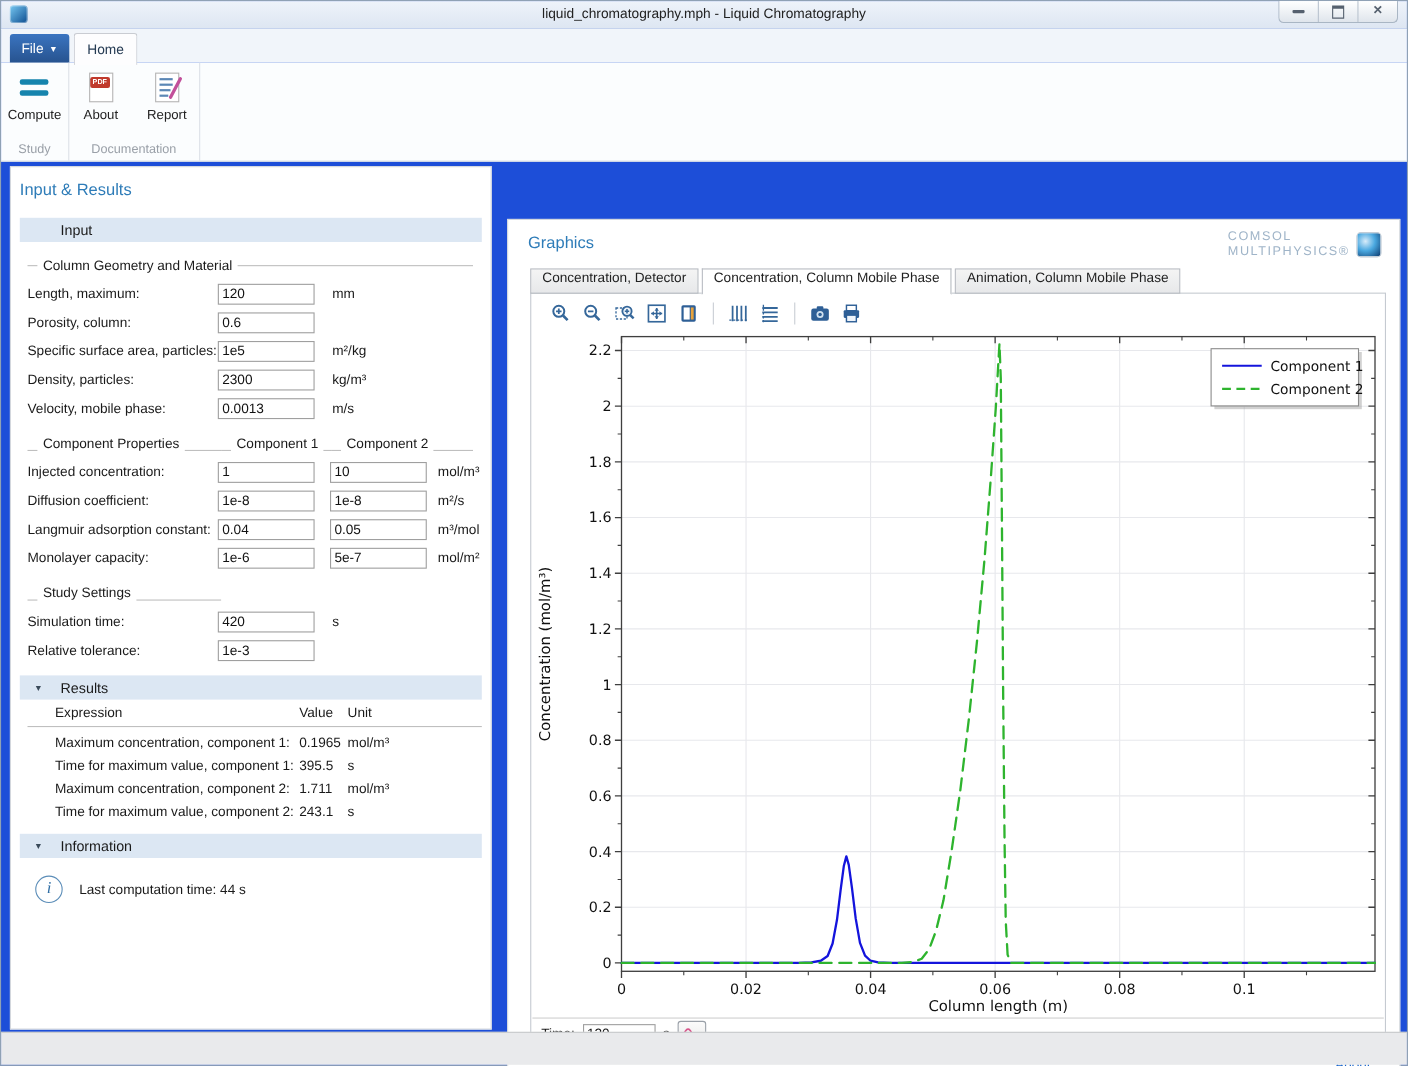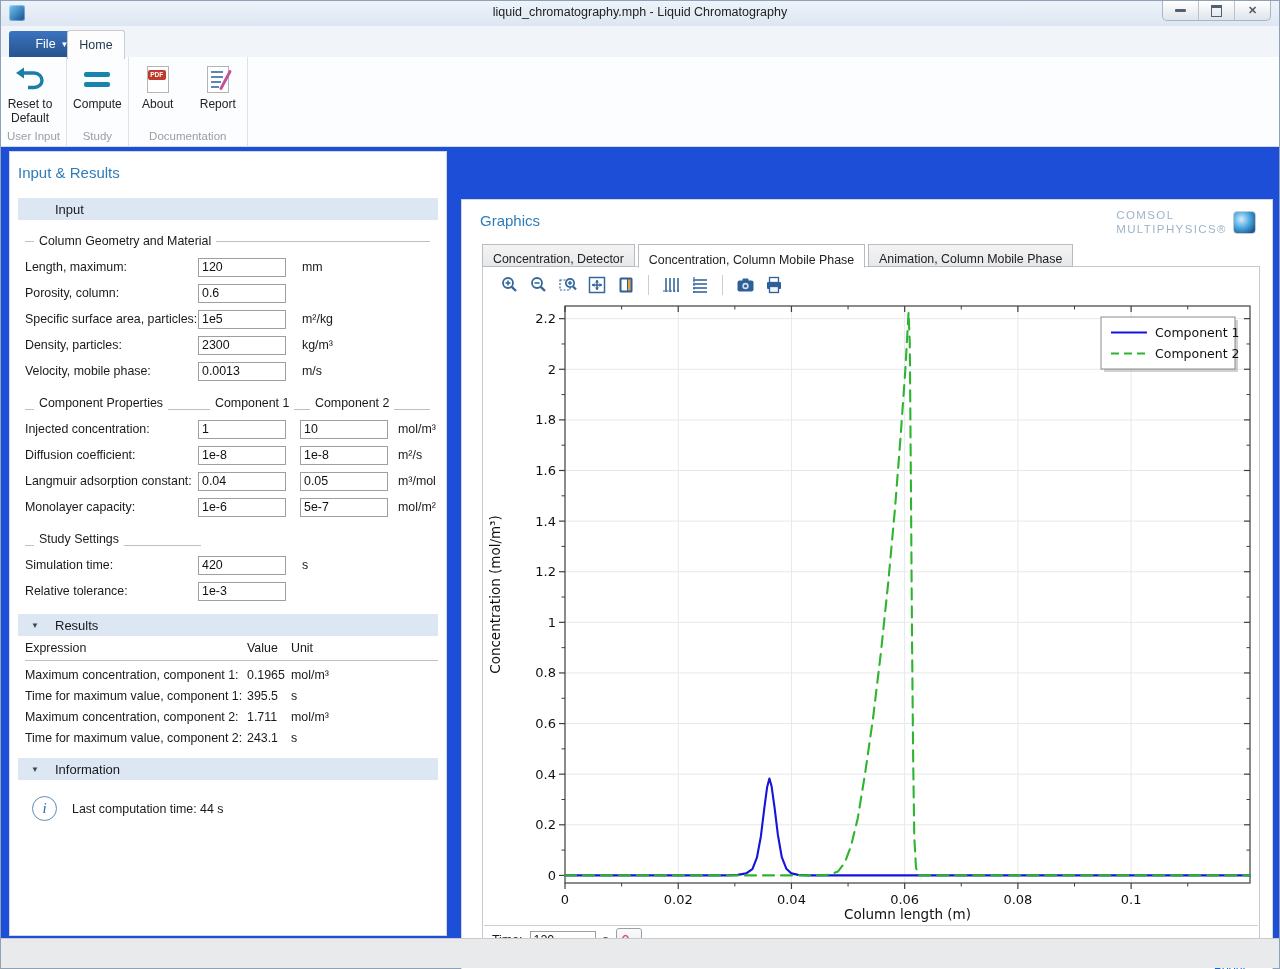--- a/index.html
+++ b/index.html
@@ -18,21 +18,21 @@
   .wbtn{width:35px;height:100%;display:flex;align-items:center;justify-content:center;border-right:1px solid #b9c3cf;cursor:pointer;}
   .wbtn:last-child{border-right:none;}
   .glyph-min{width:11px;height:3px;background:#55606e;border-radius:1px;}
   .glyph-max{width:9px;height:8px;border:1.5px solid #55606e;border-top-width:3px;}
   .glyph-close{font-size:11px;font-weight:bold;color:#55606e;line-height:1;}
 
   
   #tabstrip{position:absolute;left:0;top:25px;right:0;height:31px;background:#f1f5fa;}
   #file-btn{position:absolute;left:8px;top:30px;width:54px;height:26px;border-radius:3px 3px 0 0;
     background:linear-gradient(#3a74c0,#27538f);color:#fff;font-size:12.5px;display:flex;gap:5px;
-    align-items:center;justify-content:center;cursor:pointer;padding-left:16px;}
+    align-items:center;justify-content:center;cursor:pointer;}
   #file-caret{font-size:8px;padding-top:1px;}
   #home-tab{position:absolute;left:66px;top:29px;width:56px;height:28px;background:#fdfdfe;
     border:1px solid #c9ccd2;border-bottom:none;border-radius:3px 3px 0 0;display:flex;
     align-items:center;justify-content:center;font-size:12.5px;color:#243a52;z-index:3;cursor:pointer;}
   #ribbon-body{position:absolute;left:0;top:56px;right:0;height:89px;background:#fbfdfe;
     border-bottom:1px solid #d6dce3;display:flex;align-items:stretch;}
   .rgroup{display:flex;flex-direction:column;border-right:1px solid #dde2e8;padding:2px 6px 0 6px;}
   .ricons{display:flex;gap:14px;flex:1;align-items:flex-start;padding-top:2px;}
   .rbutton{display:flex;flex-direction:column;align-items:center;cursor:pointer;min-width:46px;}
   .rbutton .ricon{height:36px;display:flex;align-items:center;justify-content:center;}
@@ -62,39 +62,39 @@
   .lline{height:1px;background:#bfbfbf;}
   .lpre{width:9px;margin-right:5px;}
   .lfill{flex:1;margin-left:5px;}
   .form-row{display:flex;align-items:center;height:26px;padding-left:15px;font-size:12.4px;}
   .frm-label{width:173px;flex-shrink:0;white-space:nowrap;}
   .tin{width:80px;height:17px;border:1px solid #9f9f9f;font-size:12.4px;font-family:"Liberation Sans",sans-serif;
     padding:0 3px;background:#fff;color:#111;}
   .unit1{margin-left:16px;}
   .gap2{margin-left:14px;}
   .unit2{margin-left:10px;}
-  .res-table{padding-left:15px;font-size:12.4px;}
+  .res-table{padding-left:15px;font-size:12.4px;margin-left:25px;}
   .res-row{display:grid;grid-template-columns:222px 44px auto;height:21px;align-items:center;}
   .res-head{height:24px;}
   .res-sep{height:1px;background:#bfbfbf;margin:0 8px 3px 15px;}
   .info-text{padding-left:15px;font-size:12.4px;margin-top:13px;}
   .info-row{display:flex;align-items:center;margin-top:16px;padding-left:22px;}
   .info-circle{width:25px;height:25px;border:1.6px solid #5b8db8;border-radius:50%;display:flex;
     align-items:center;justify-content:center;color:#2e6da4;font-family:"Liberation Serif",serif;
     font-style:italic;font-size:15px;box-sizing:border-box;}
   .info-last{margin-left:15px;font-size:12.4px;}
 
   
   #logo{position:absolute;right:16px;top:8px;display:flex;align-items:center;gap:6px;}
   #logo-text{text-align:left;color:#9fb4c8;font-size:11.5px;letter-spacing:1.4px;line-height:1.25;}
   #logo-icon{width:21px;height:21px;border-radius:4px;border:1px solid #c2ccd6;
     background:radial-gradient(circle at 35% 35%, #d8ecfa, #4aa8e0 45%, #14497e 92%);}
   .gtabs{position:absolute;left:20px;top:44px;display:flex;z-index:2;}
   .gtab{height:21px;padding:0 10px;border:1px solid #b8bcc2;background:linear-gradient(#f4f4f4,#e7e8ea);
-    font-size:12.4px;display:flex;align-items:flex-end;margin-right:3px;cursor:pointer;color:#222;}
+    font-size:12.4px;display:flex;align-items:flex-start;margin-right:3px;cursor:pointer;color:#222;}
   .gtab.active{background:#fff;border-bottom:1px solid #fff;height:22px;position:relative;top:0px;}
   #tab-content{position:absolute;left:20px;top:66px;width:778px;height:689px;border:1px solid #c5cad1;
     background:#fff;box-sizing:border-box;}
   #gtoolbar{position:absolute;left:0;top:0;right:0;height:36px;display:flex;align-items:center;padding-left:16px;gap:7px;}
   .ticon{width:22px;height:22px;display:flex;align-items:center;justify-content:center;cursor:pointer;border-radius:2px;}
   .tsep{width:1px;height:20px;background:#c9ced4;margin:0 4px;}
   #plot-area{position:absolute;left:1px;top:36px;width:774px;height:622px;border-bottom:1px solid #d0d0d0;}
   #time-row{position:absolute;left:0;bottom:0;height:28px;right:0;display:flex;align-items:center;
     padding-left:9px;font-size:12.4px;gap:7px;}
   #time-input{width:58px;}
@@ -126,35 +126,20 @@
   <div id="tabstrip"></div>
   <div id="file-btn">
     <span>File</span>
     <span id="file-caret">▼</span>
   </div>
   <div id="home-tab">
       <span>Home</span>
     </div>
 
   <div id="ribbon-body">
-    <div class="rgroup">
-      <div class="ricons">
-        <div class="rbutton">
-          <div class="ricon">
-            <svg width="32" height="28" viewBox="0 0 32 28">
-              <path d="M9 8 H20 C25 8 28 12 28 15.5 C28 19 25 22.5 20 22.5 H14" fill="none" stroke="#1a7ea8" stroke-width="3.4"></path>
-              <polygon points="10,2.5 10,13.5 2,8" fill="#1a7ea8"></polygon>
-            </svg>
-          </div>
-          <div class="rlabel">Reset to</div>
-          <div class="rlabel">Default</div>
-        </div>
-      </div>
-      <div class="rglabel">User Input</div>
-    </div>
 
     <div class="rgroup">
       <div class="ricons">
         <div class="rbutton">
           <div class="ricon">
             <div class="compute-bars">
                 <div></div>
                 <div></div>
               </div>
           </div>

